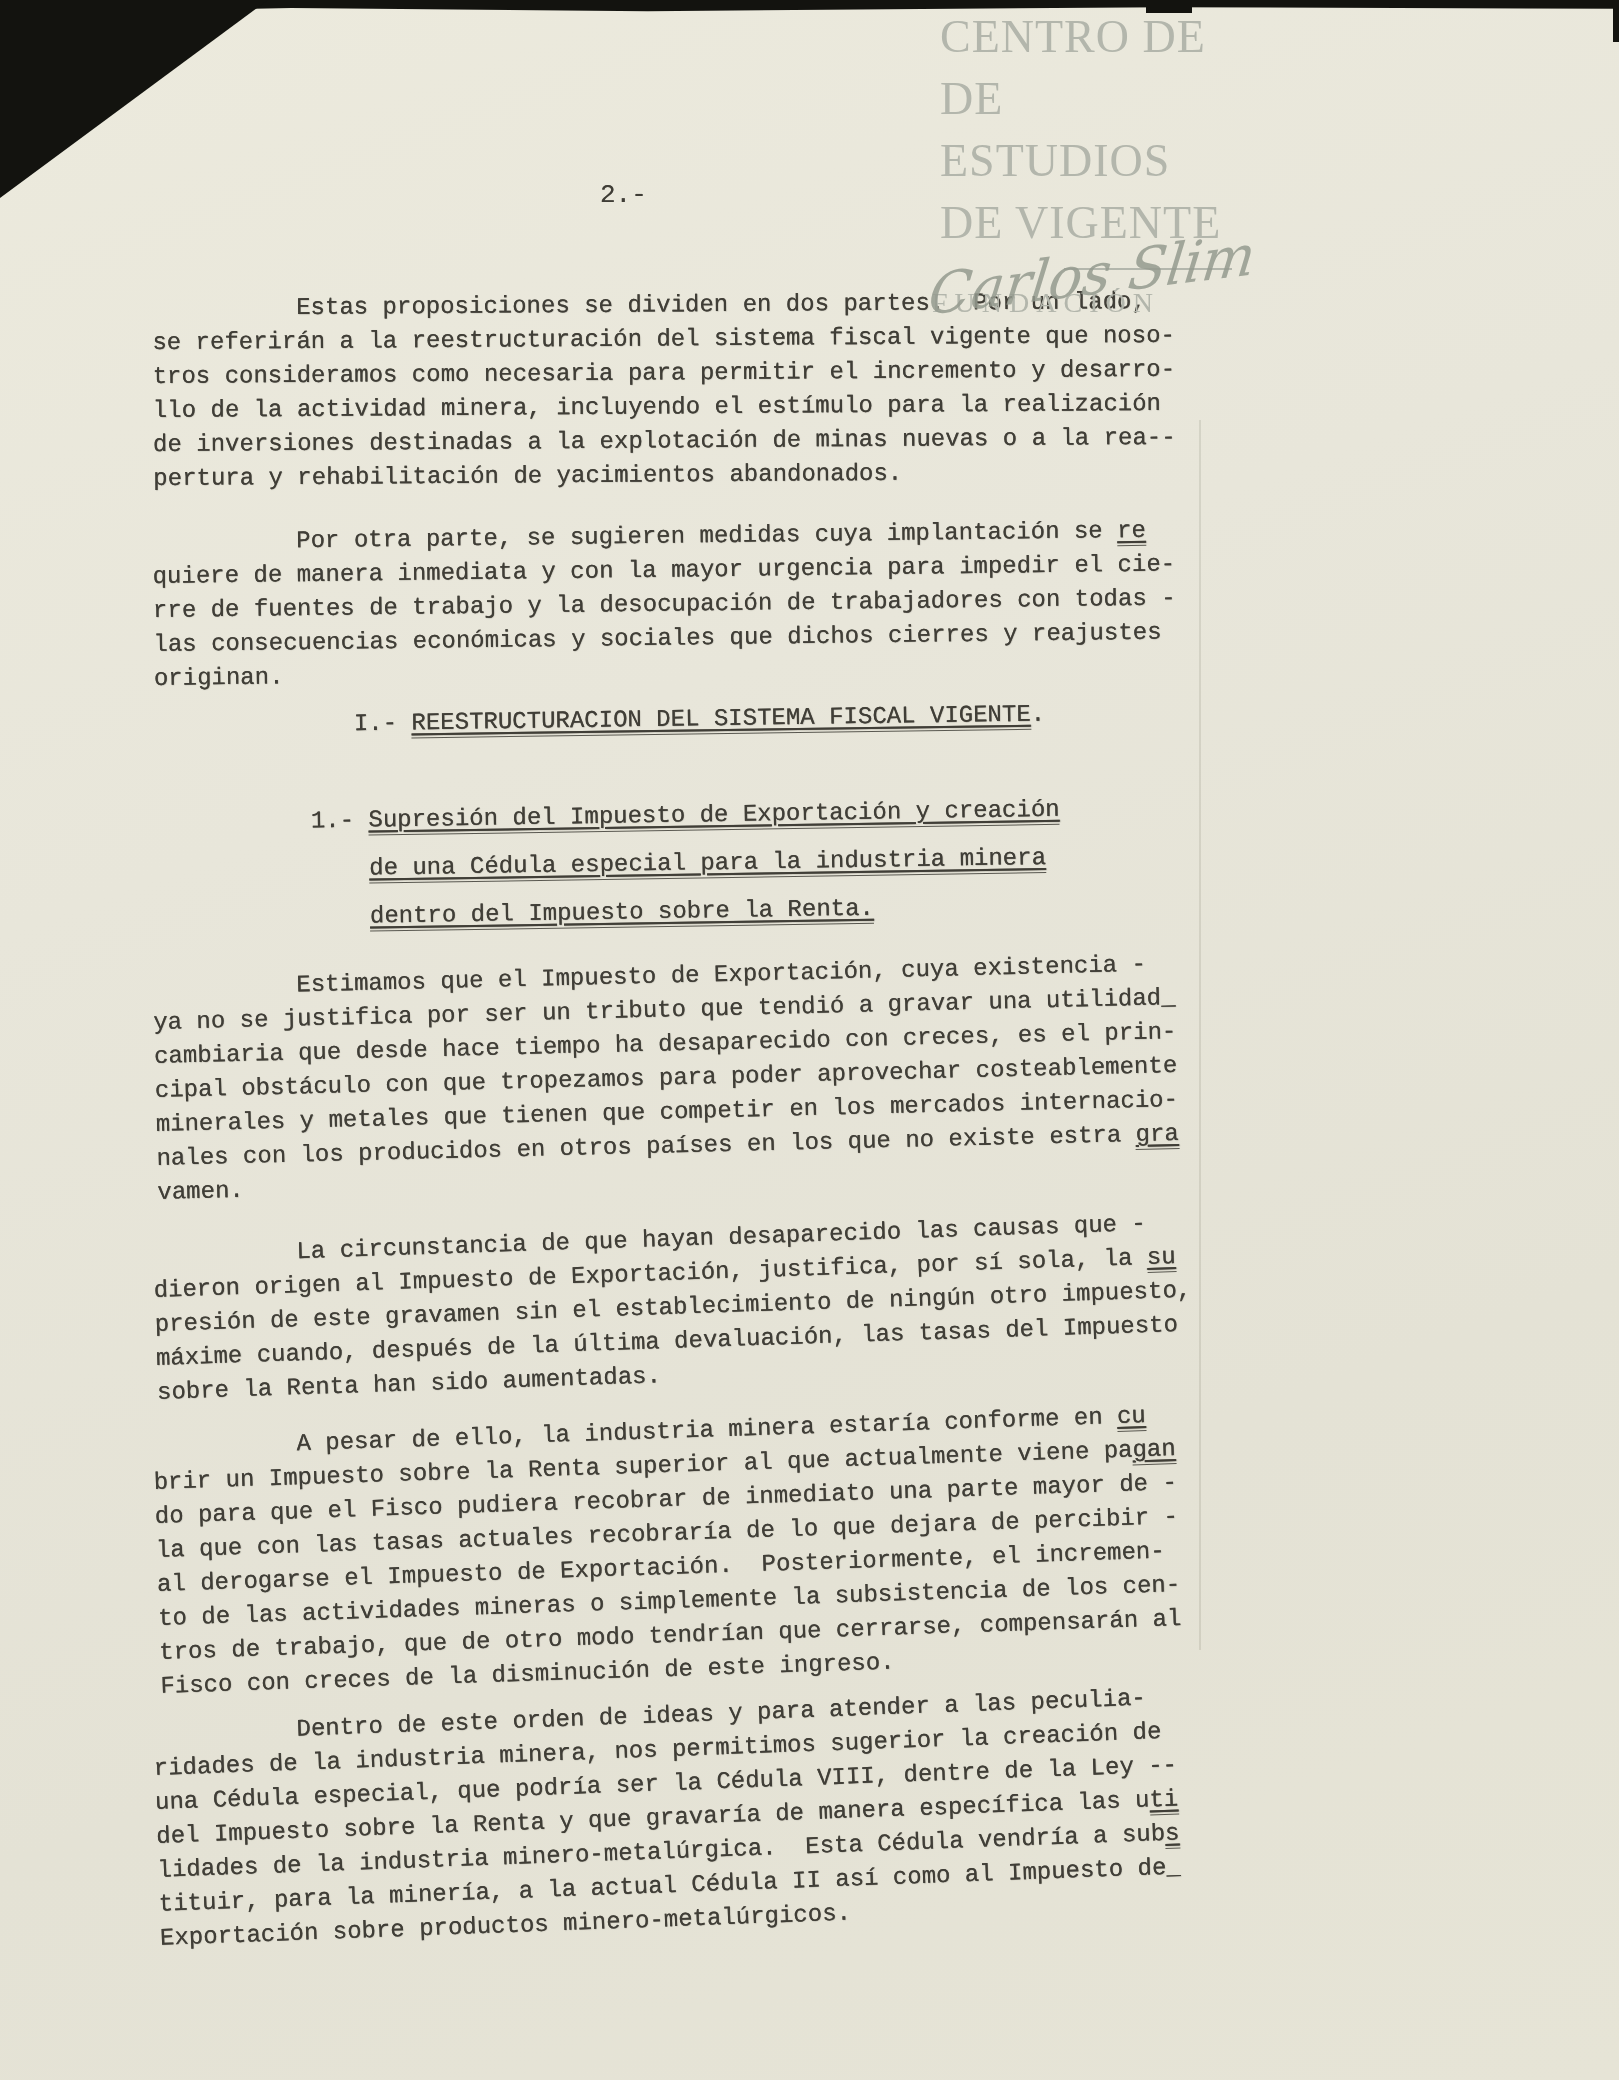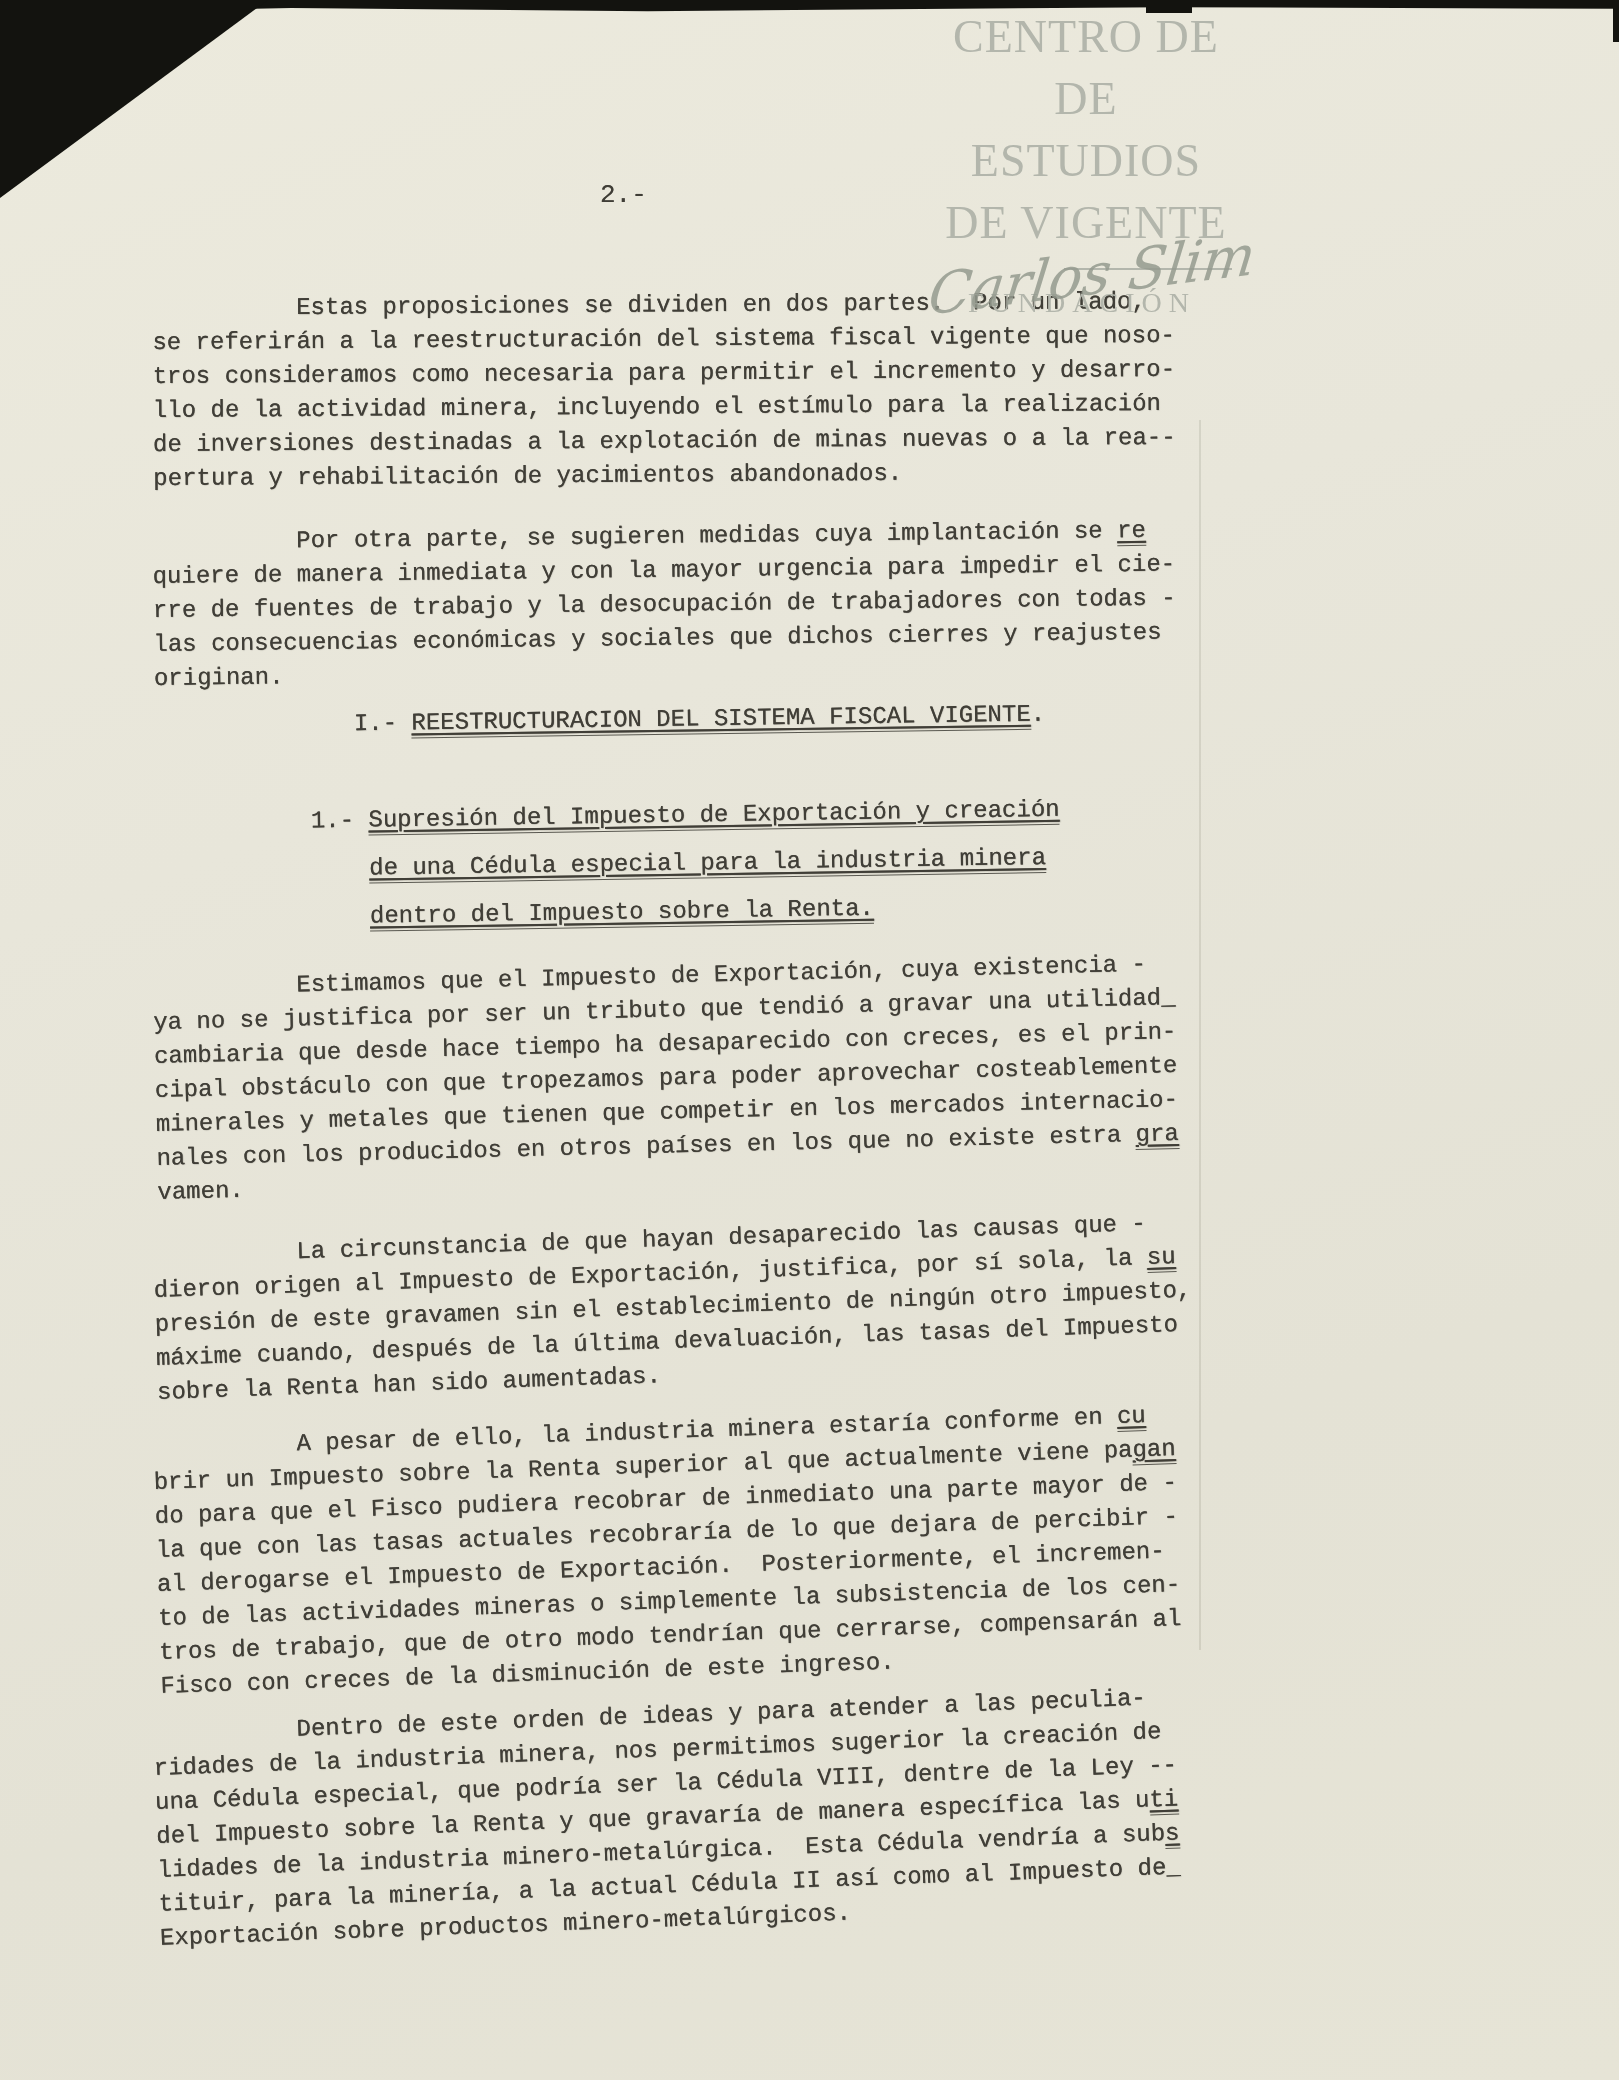--- a/index.html
+++ b/index.html
@@ -15,21 +15,21 @@
     clip-path:polygon(0 0,100% 0,0 100%);}
   .top-strip{position:absolute;top:0;left:0;width:1619px;height:16px;background:#13130f;
     clip-path:polygon(0 0,100% 0,100% 55%,72% 45%,40% 70%,18% 50%,0 90%);}
   .top-nub{position:absolute;top:0;left:1146px;width:46px;height:13px;background:#13130f;}
   .edge-right{position:absolute;top:0;right:0;width:6px;height:42px;background:#13130f;}
   .crease{position:absolute;left:1199px;top:420px;width:2px;height:1230px;
     background:rgba(110,110,92,0.16);}
   
   .watermark{position:absolute;left:940px;top:6px;width:292px;z-index:5;
     font-family:"Liberation Serif","DejaVu Serif",serif;
-    color:#b3b6ac;text-align:center;pointer-events:none;}
+    color:#b3b6ac;pointer-events:none;}
   .wm-line{font-size:46px;line-height:62px;letter-spacing:1px;}
   .wm-rule{border:none;border-top:2px solid #b3b6ac;width:168px;margin:14px 0 10px auto;}
   .wm-brand{font-size:28px;line-height:46px;letter-spacing:7px;white-space:nowrap;
     margin-left:-8px;}
   .signature{position:absolute;left:928px;top:242px;z-index:6;pointer-events:none;
     font-family:"DejaVu Serif","Liberation Serif",serif;font-style:italic;
     font-size:56px;color:rgba(148,154,142,0.85);
     transform:rotate(-7deg) skewX(-14deg);white-space:nowrap;}
   
   .page-number{position:absolute;left:600px;top:180px;font-size:26px;color:#3f3d36;

